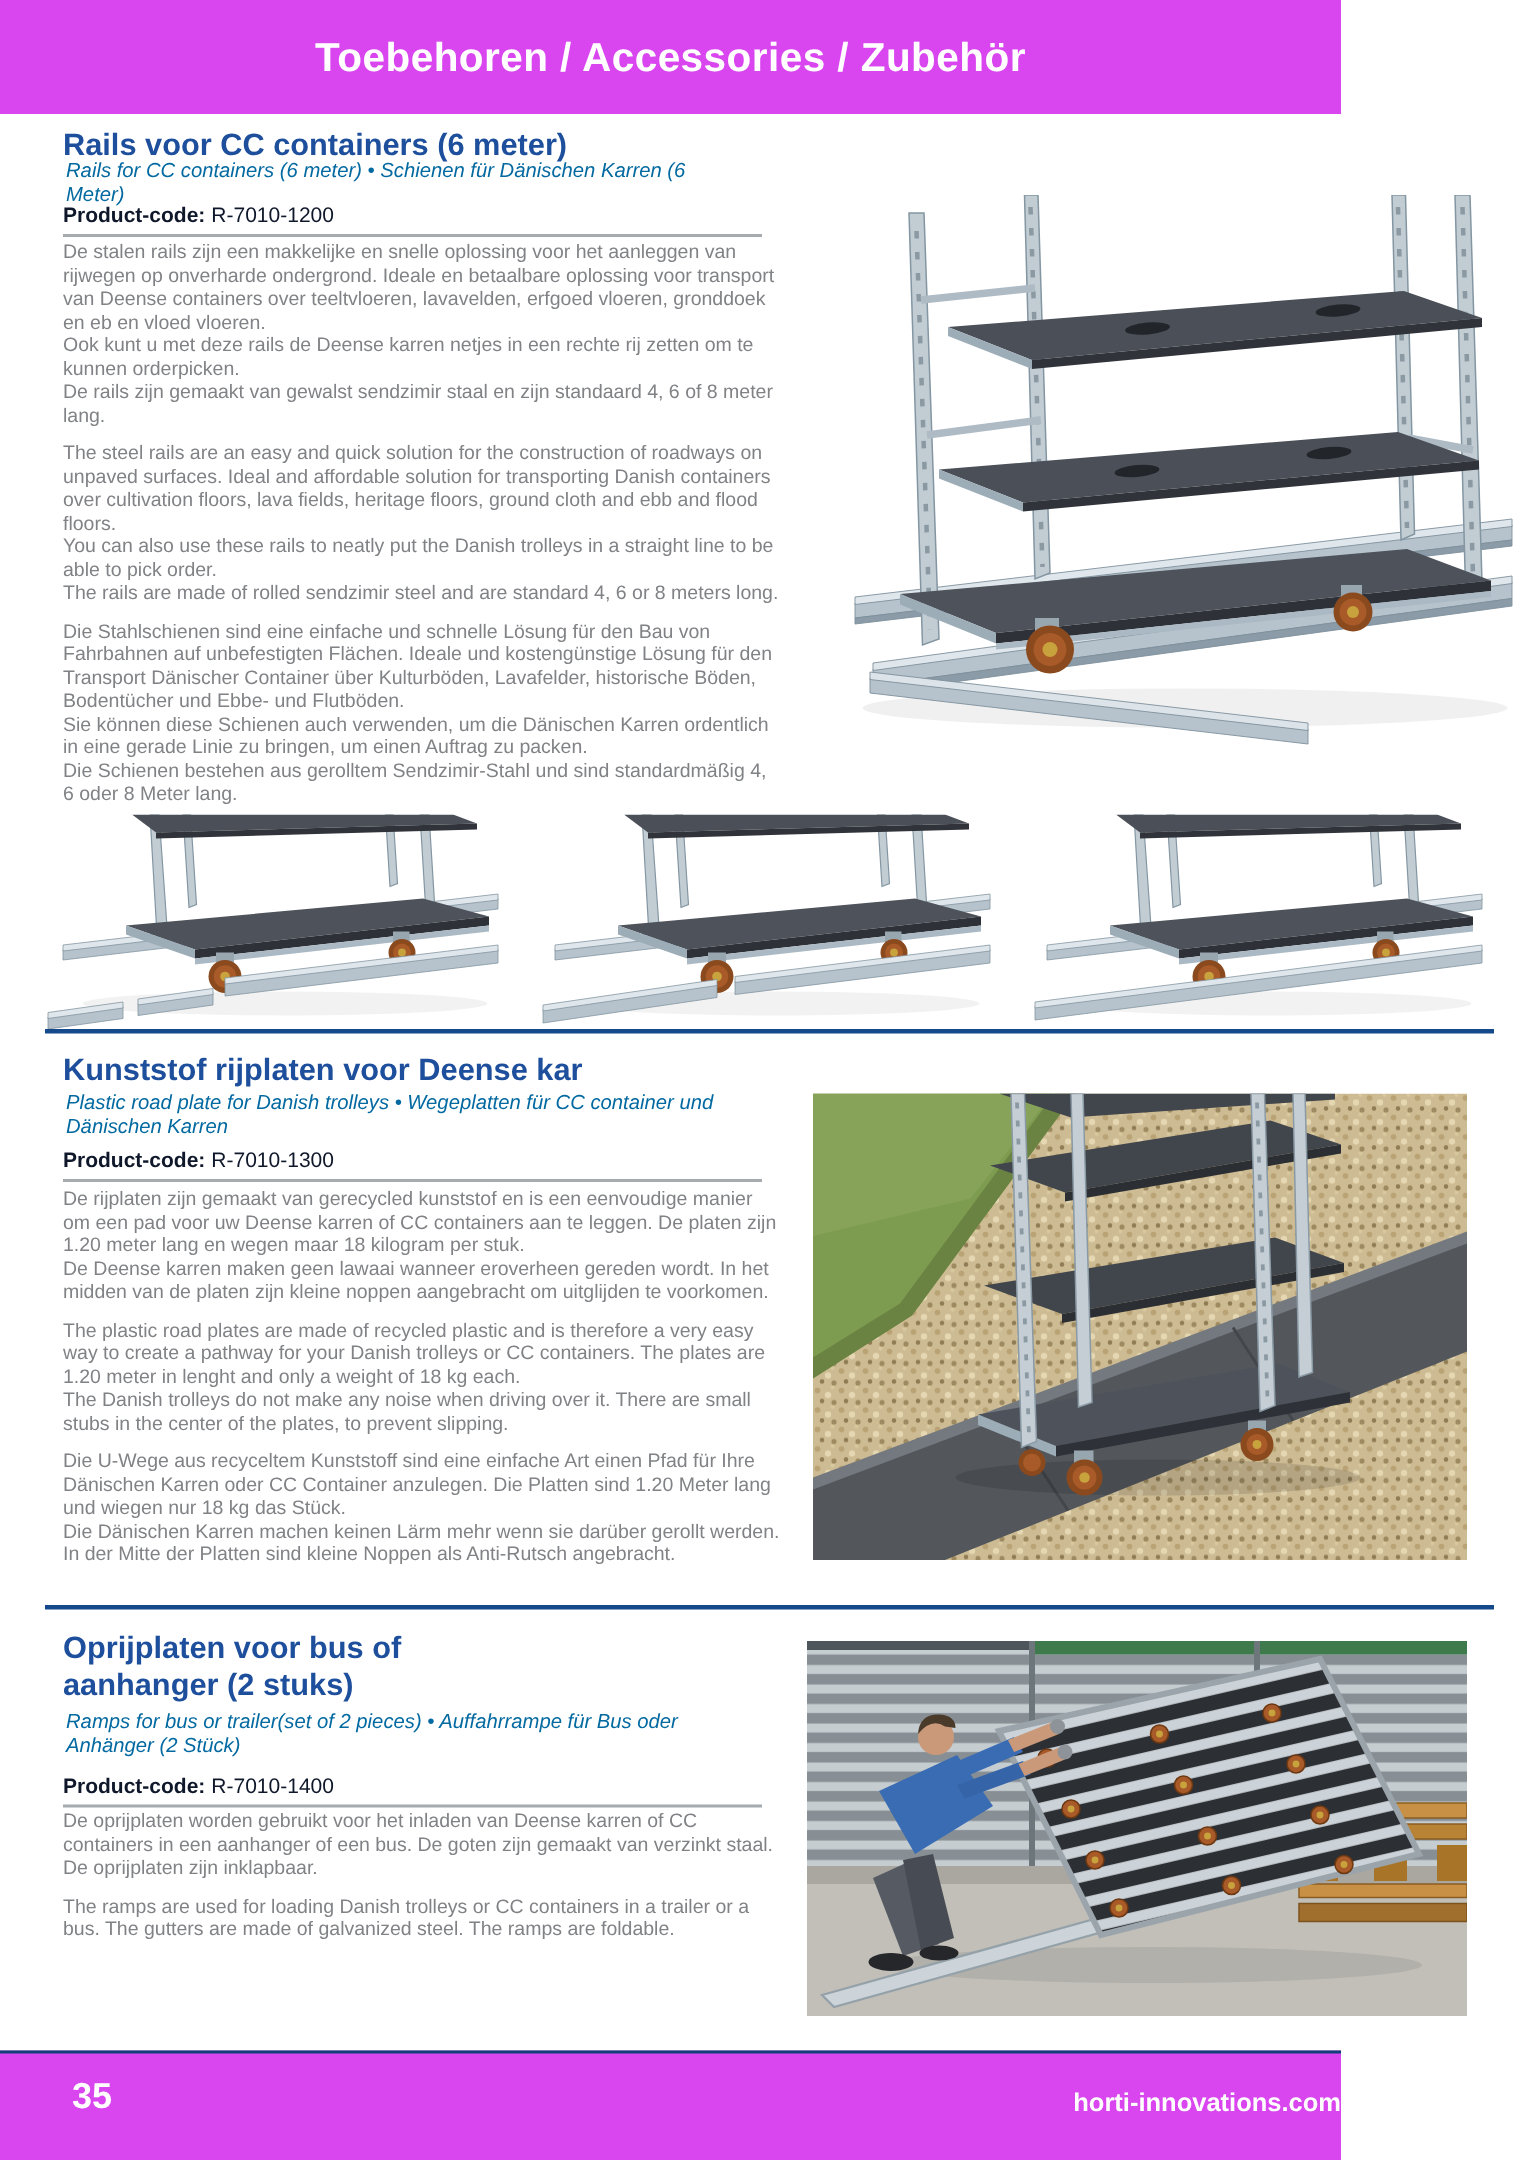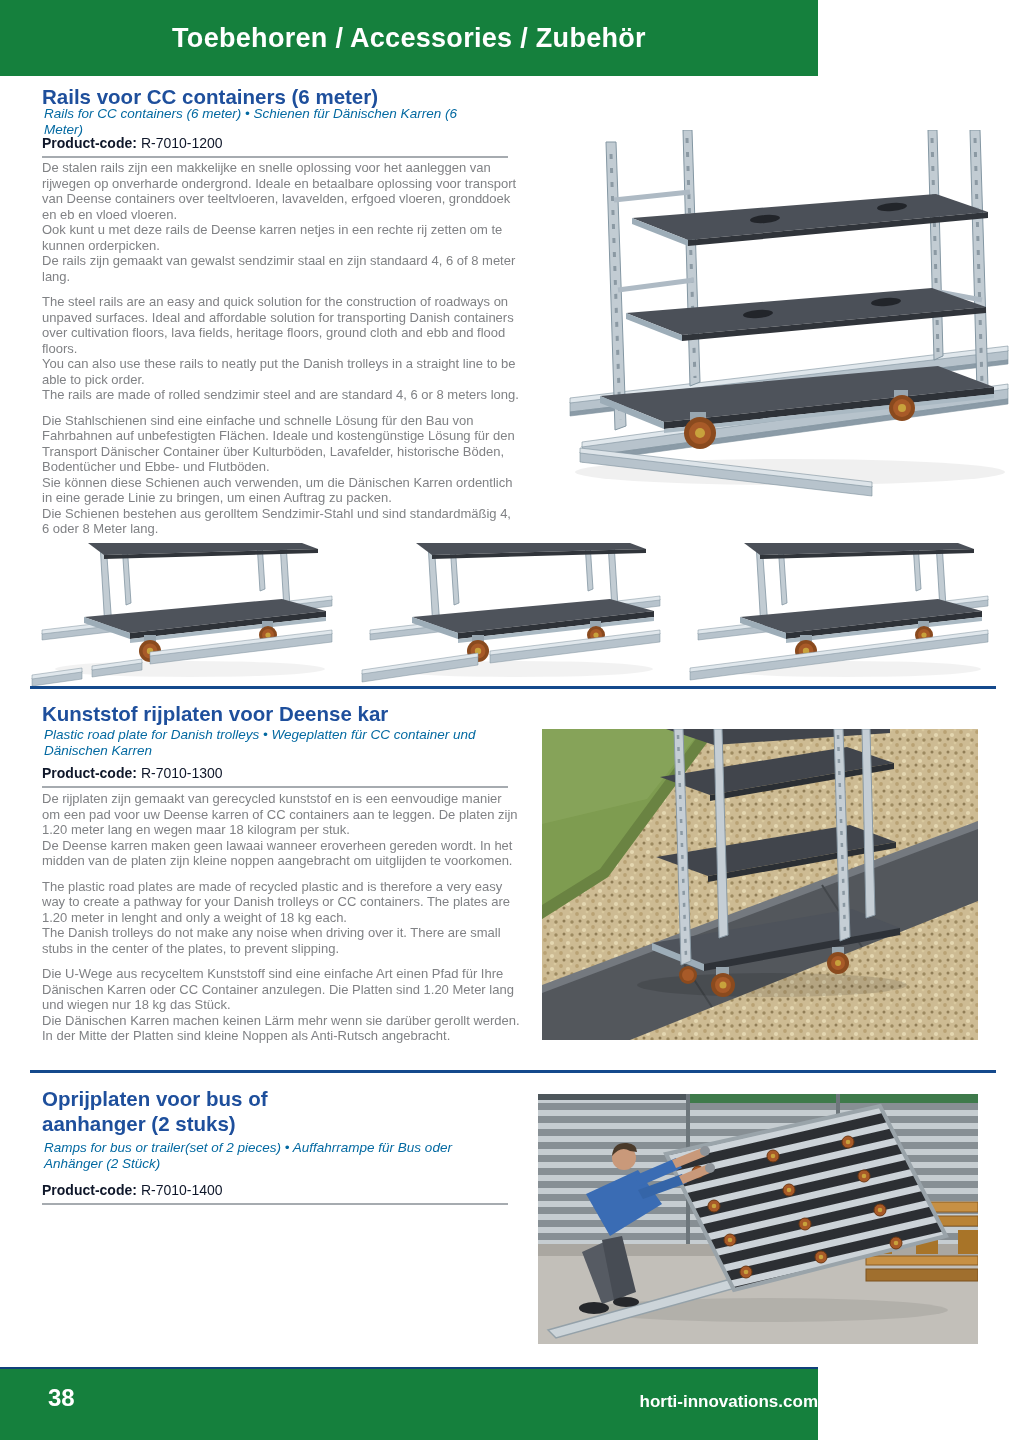--- a/index.html
+++ b/index.html
@@ -1,21 +1,21 @@
 <!DOCTYPE html>
 <html><head>
 <meta charset="utf-8">
 <style>
   * { margin:0; padding:0; box-sizing:border-box; }
   html,body { width:1026px; height:1440px; }
   body {
     position:relative; background:#ffffff; overflow:hidden;
     font-family:"Liberation Sans", sans-serif;
   }
-  .band { position:absolute; left:0; width:818px; background:#15803d; color:#fff; }
+  .band { position:absolute; left:0; width:894px; background:#d946ef; color:#fff; }
   #header-band { top:0; height:76px; display:flex; align-items:center; justify-content:center; }
   #header-band .band-title { font-size:27px; font-weight:bold; letter-spacing:0.3px; }
   #footer-band { top:1367px; height:73px; border-top:2px solid #10407a; }
   #footer-page-number { position:absolute; left:48px; top:15px; font-size:24px; font-weight:bold; }
   #footer-site { position:absolute; left:0; right:0; top:23px; text-align:right; font-size:17px; font-weight:bold; }
 
   .sec-title { position:absolute; color:#1e4f9c; font-weight:bold; font-size:20.5px; line-height:25px; }
   .sec-sub   { position:absolute; color:#0369a1; font-style:italic; font-size:13.5px; line-height:15.5px; width:452px; }
   .code-row  { position:absolute; width:466px; font-size:14px; color:#0f172a; padding-bottom:5px; border-bottom:2px solid #a6abb0; }
   .code-row .code-label { font-weight:bold; }
@@ -310,20 +310,22 @@
 </svg>
 
 <div class="divider" style="top:1070px"></div>
 
 <h2 class="sec-title" style="left:42px;top:1086px;width:300px">Oprijplaten voor bus of aanhanger (2 stuks)</h2>
 <div class="sec-sub" style="left:44px;top:1140px">Ramps for bus or trailer(set of 2 pieces) • Auffahrrampe für Bus oder Anhänger (2 Stück)</div>
 <div class="code-row" style="left:42px;top:1182px">
   <span class="code-label">Product-code:</span><span class="code-value">R-7010-1400</span>
 </div>
 <div class="body-col" style="left:42px;top:1206px;width:482px">
+  <p>De oprijplaten worden gebruikt voor het inladen van Deense karren of CC containers in een aanhanger of een bus. De goten zijn gemaakt van verzinkt staal. De oprijplaten zijn inklapbaar.</p>
+  <p>The ramps are used for loading Danish trolleys or CC containers in a trailer or a bus. The gutters are made of galvanized steel. The ramps are foldable.</p>
 </div>
 
 <svg class="photo" style="left:538px;top:1094px" width="440" height="250" viewBox="0 0 440 250">
   <defs>
     <pattern id="stackp" width="440" height="13" patternUnits="userSpaceOnUse">
       <rect width="440" height="13" fill="#878f94"></rect>
       <rect y="3" width="440" height="6" fill="#c6cdd1"></rect>
     </pattern>
     <pattern id="tiltp" width="18" height="17" patternUnits="userSpaceOnUse" patternTransform="rotate(-13)">
       <rect width="18" height="17" fill="#2c2f33"></rect>
@@ -391,15 +393,15 @@
     <circle cx="167" cy="57" r="5" fill="#8d9399"></circle>
     <polygon points="100,96 144,80 149,89 105,105" fill="#3565a8"></polygon>
     <polygon points="141,82 168,71 172,79 145,90" fill="#c9997a"></polygon>
     <circle cx="172" cy="74" r="5" fill="#8d9399"></circle>
     <circle cx="86" cy="64" r="12" fill="#c9997a"></circle>
     <path d="M74,62 q1,-14 15,-13 q10,1 10,9 l-7,-1 q-9,-6 -18,5 z" fill="#4a3a2a"></path>
   </g>
 </svg>
 
 <footer id="footer-band" class="band">
-  <div id="footer-page-number">38</div>
+  <div id="footer-page-number">35</div>
   <div id="footer-site">horti-innovations.com</div>
 </footer>
 
 </body></html>

